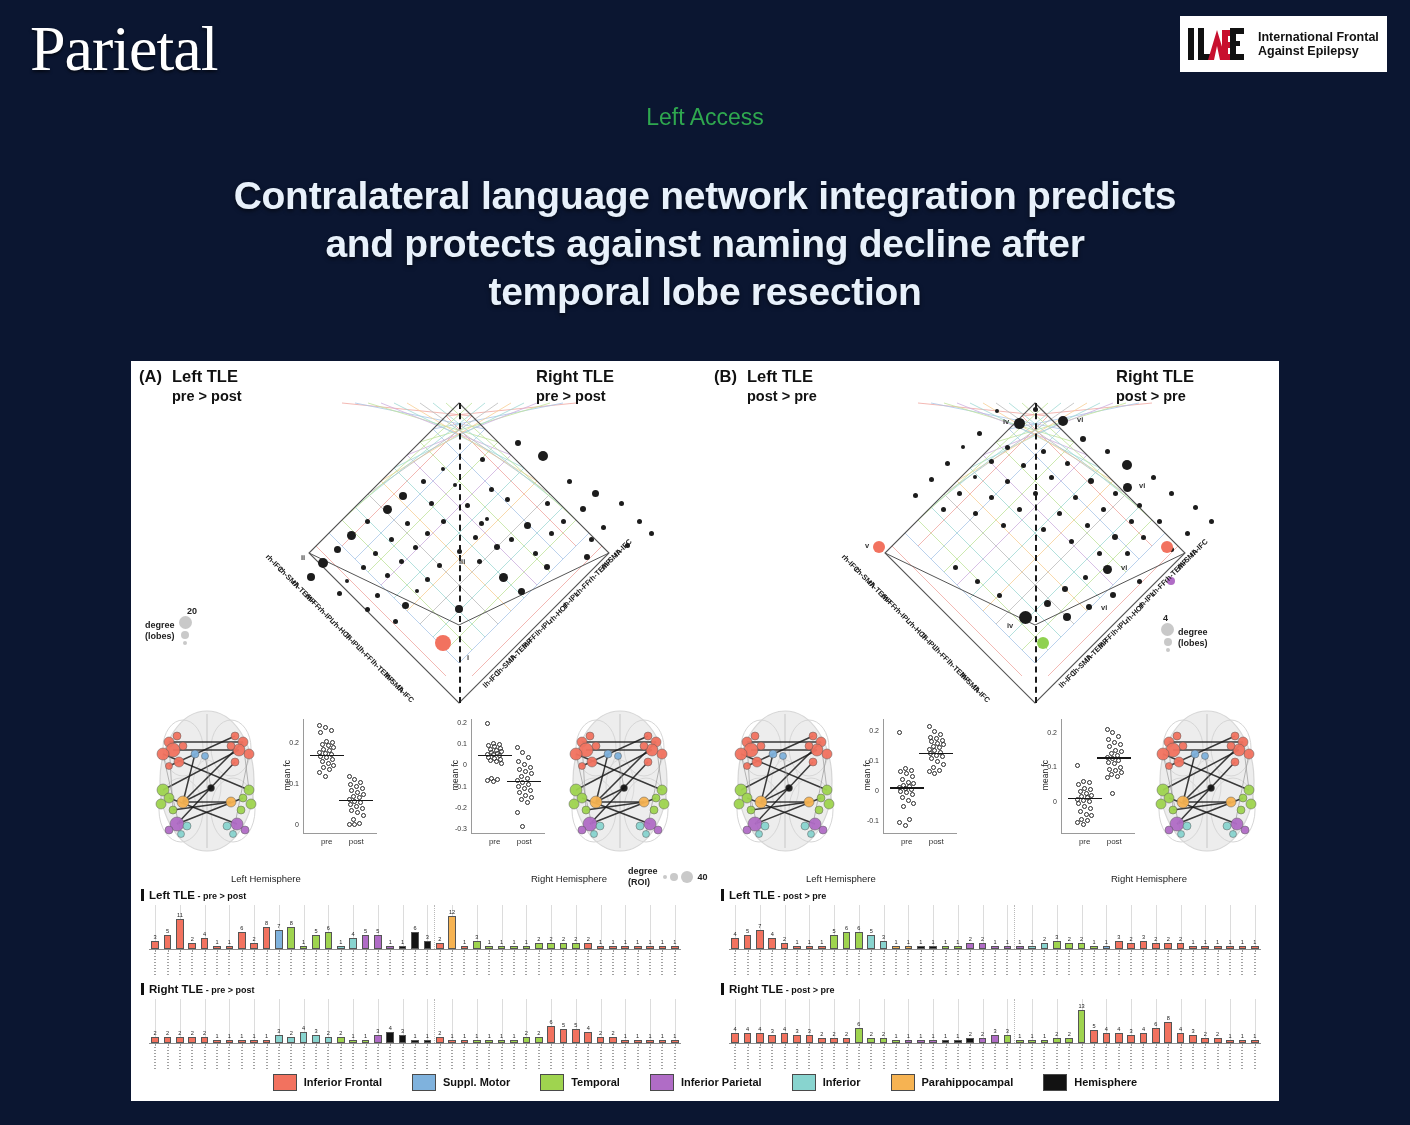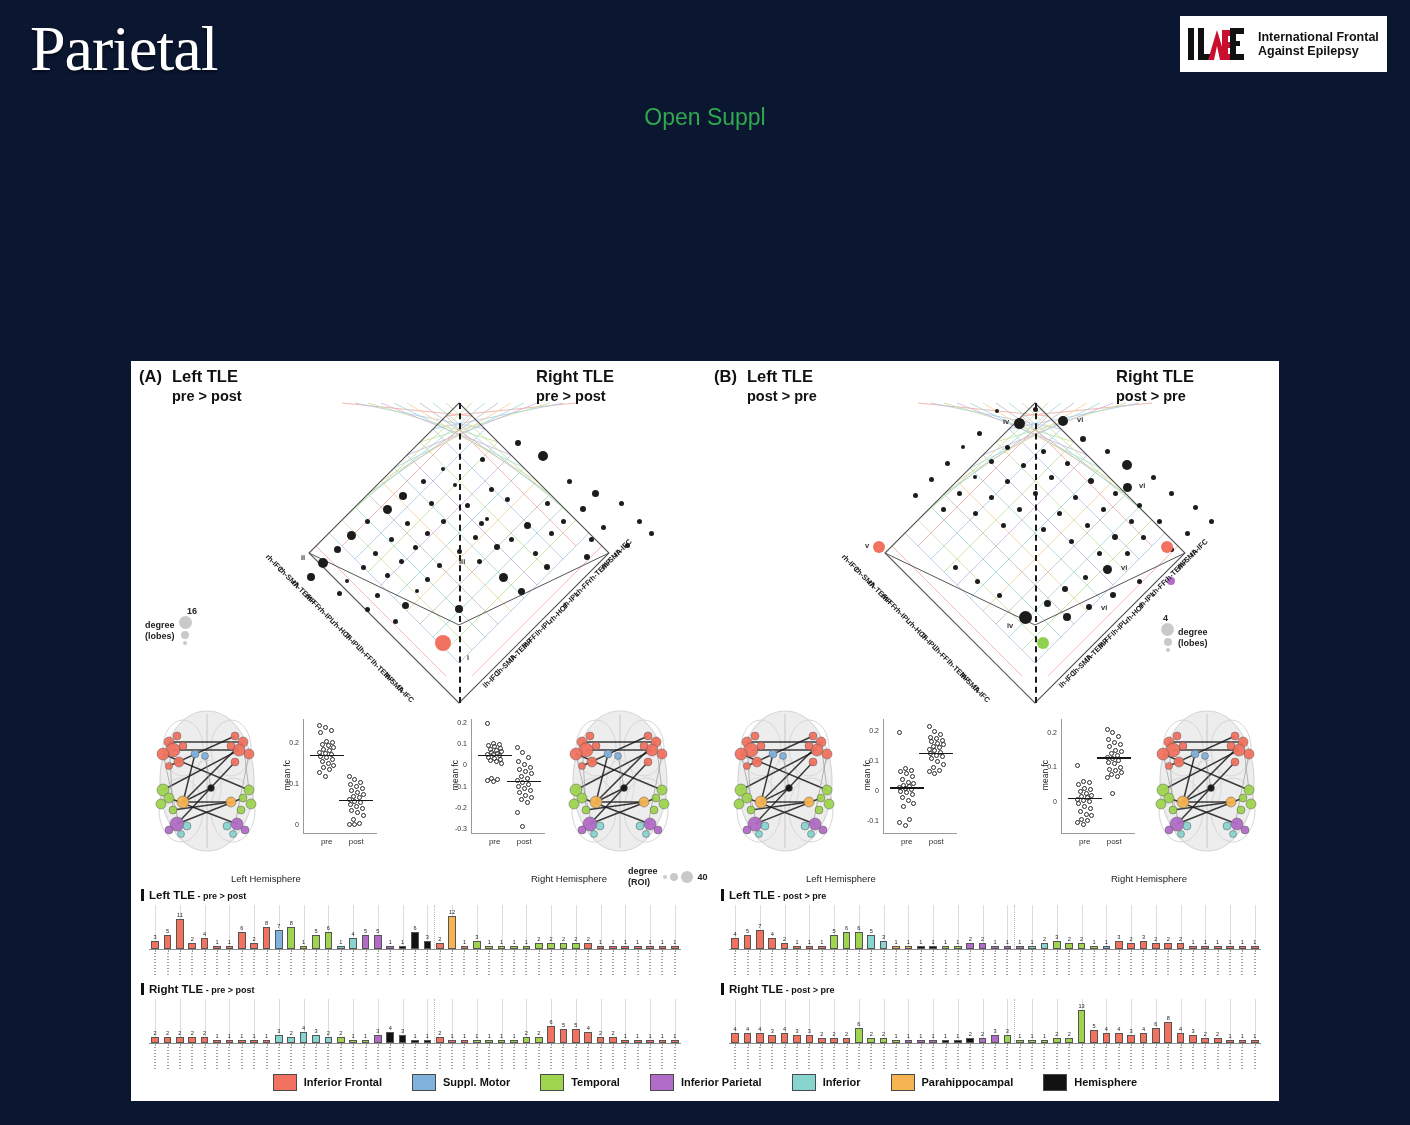--- a/index.html
+++ b/index.html
@@ -119,23 +119,26 @@
     <rect x="44" y="4" width="14" height="6" fill="#111"></rect>
     <rect x="44" y="30" width="14" height="6" fill="#111"></rect>
     <rect x="44" y="17" width="10" height="5" fill="#111"></rect>
   </svg>
   <div id="ilae-text">
     <div>International Frontal</div>
     <div>Against Epilepsy</div>
   </div>
 </div>
 
-<div id="open-access">Open Suppl</div>
+<div id="open-access">Left Access</div>
 
 <div id="paper-title">
+  <div>Contralateral language network integration predicts</div>
+  <div>and protects against naming decline after</div>
+  <div>temporal lobe resection</div>
 </div>
 
 <div id="figure">
 
   <div class="fig-panel" style="left:8px;top:6px;">
     <div style="display:flex;gap:10px;align-items:baseline;">
       <span class="panel-tag">(A)</span>
       <span class="panel-tag">Left TLE</span>
     </div>
     <div class="panel-sub" style="margin-left:33px;margin-top:2px;">pre &gt; post</div>
@@ -299,21 +302,21 @@
         <div class="mat-label" style="left: 319.2px; top: 274.8px; transform: rotate(-45deg);">lh-TEMP</div>
         <div class="mat-label" style="left: 306.1px; top: 287.9px; transform: rotate(-45deg);">lh-SMA</div>
         <div class="mat-label" style="left: 293px; top: 301px; transform: rotate(-45deg);">lh-IFC</div>
         <div class="roman" style="left: 276px; top: 272px;">i</div>
         <div class="roman" style="left: 110px; top: 172px;">ii</div>
         <div class="roman" style="left: 268px; top: 176px;">iii</div>
       </div>
   </div>
 
   <div style="position:absolute;left:14px;top:245px;">
-    <div class="tiny-b" style="text-align:center;margin-left:42px;">16</div>
+    <div class="tiny-b" style="text-align:center;margin-left:42px;">20</div>
     <div style="display:flex;align-items:center;gap:4px;">
       <div class="tiny-b" style="line-height:11px;">
         <div>degree</div>
         <div>(lobes)</div>
       </div>
       <div style="display:flex;flex-direction:column;align-items:center;gap:2px;">
         <div class="node gray" style="position:relative;width:13px;height:13px;"></div>
         <div class="node gray" style="position:relative;width:8px;height:8px;"></div>
         <div class="node gray" style="position:relative;width:4px;height:4px;"></div>
       </div>

